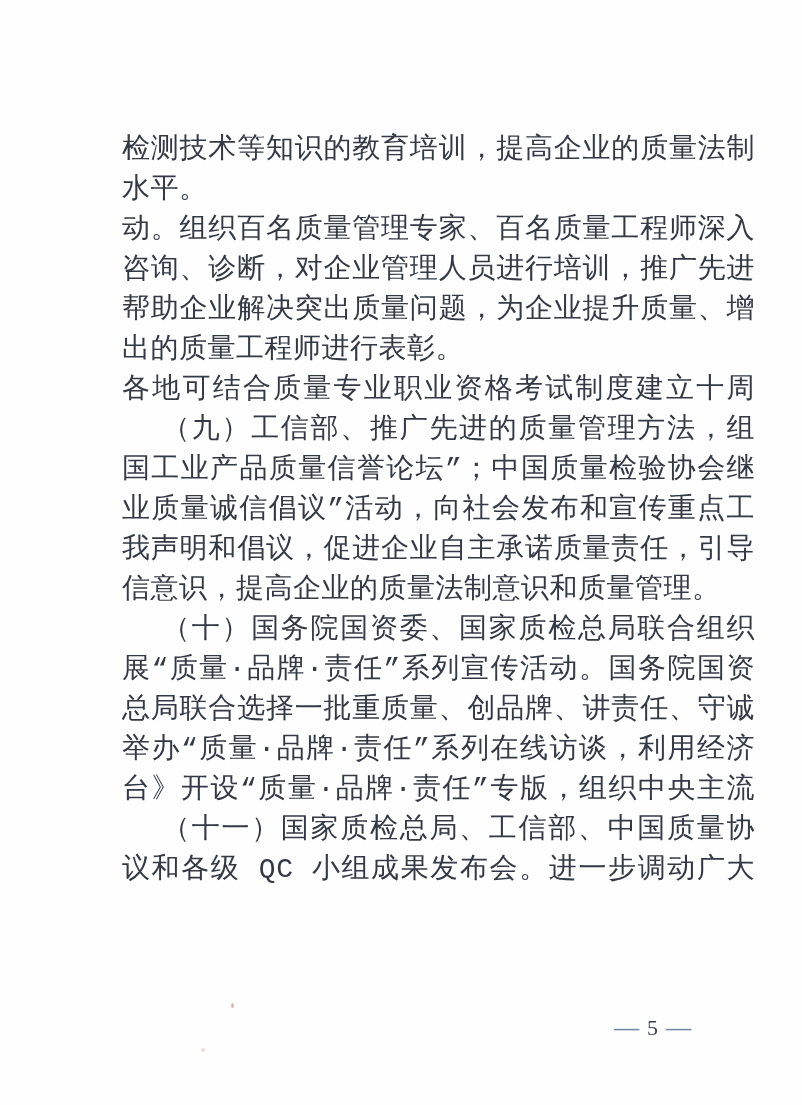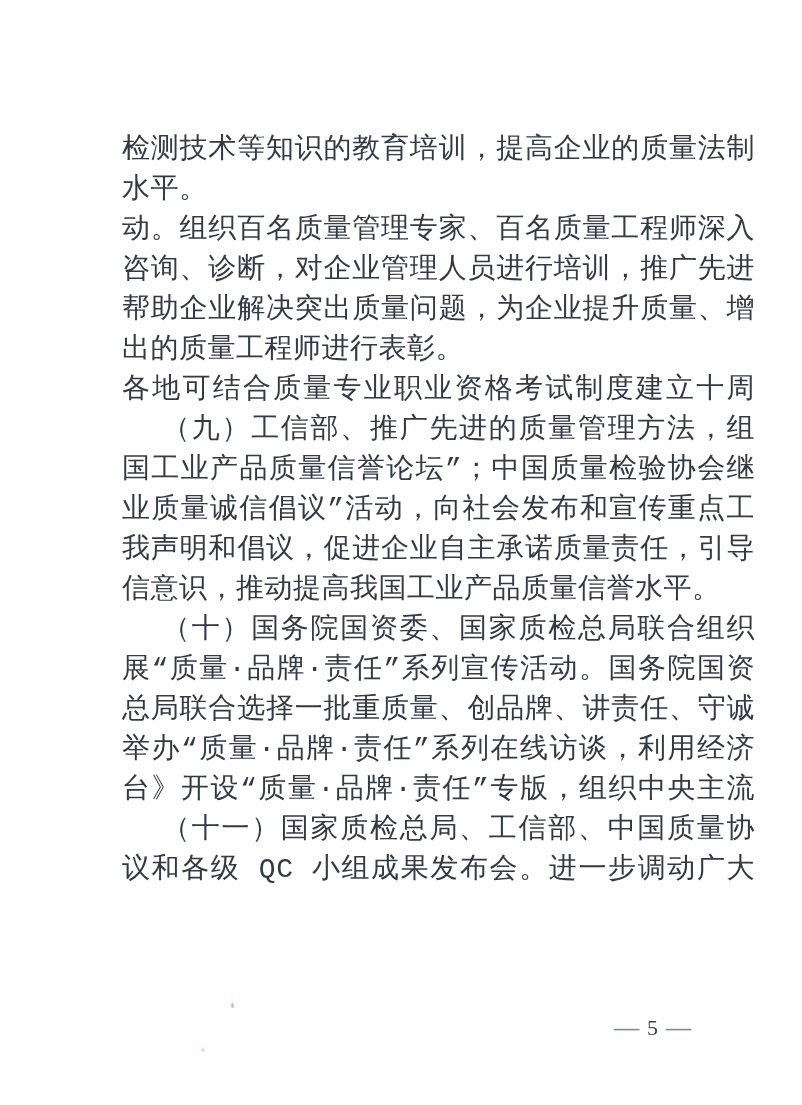--- a/index.html
+++ b/index.html
@@ -87,21 +87,21 @@
     <div class="line short">水平。</div>
     <div class="line justify">动。组织百名质量管理专家、百名质量工程师深入企业一线，开展</div>
     <div class="line justify">咨询、诊断，对企业管理人员进行培训，推广先进的质量管理方法，</div>
     <div class="line justify">帮助企业解决突出质量问题，为企业提升质量、增加效益做贡献。</div>
     <div class="line short">出的质量工程师进行表彰。</div>
     <div class="line justify">各地可结合质量专业职业资格考试制度建立十周年，对工作成绩突</div>
     <div class="line justify indent">（九）工信部、推广先进的质量管理方法，组织举办“中</div>
     <div class="line justify">国工业产品质量信誉论坛”；中国质量检验协会继续组织开展“企</div>
     <div class="line justify">业质量诚信倡议”活动，向社会发布和宣传重点工业产品的企业自</div>
     <div class="line justify">我声明和倡议，促进企业自主承诺质量责任，引导企业增强质量诚</div>
-    <div class="line short">信意识，推动提高我国工业产品质量信誉水平。</div>
+    <div class="line short">信意识，提高企业的质量法制意识和质量管理。</div>
     <div class="line justify indent">（十）国务院国资委、国家质检总局联合组织部分中央企业开</div>
     <div class="line justify">展“质量·品牌·责任”系列宣传活动。国务院国资委、国家质检</div>
     <div class="line justify">总局联合选择一批重质量、创品牌、讲责任、守诚信的中央企业，</div>
     <div class="line justify">举办“质量·品牌·责任”系列在线访谈，利用经济日报《质量看</div>
     <div class="line justify">台》开设“质量·品牌·责任”专版，组织中央主流媒体记者走进</div>
     <div class="line justify indent">（十一）国家质检总局、工信部、中国质量协会组织举办以“讲</div>
     <div class="line justify">议和各级 QC 小组成果发布会。进一步调动广大职工创新增效、改</div>
   </div>
 
   <div class="footer">

